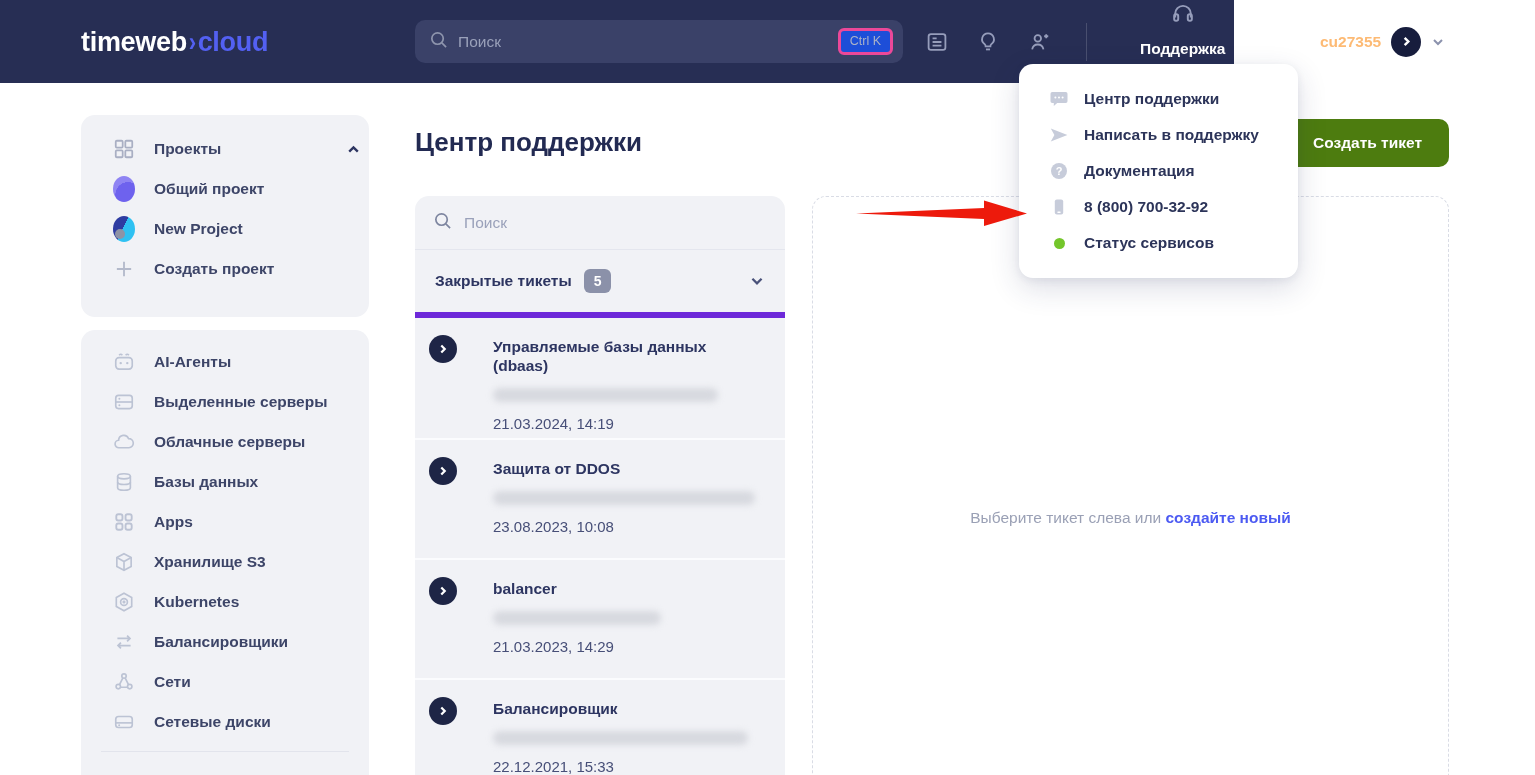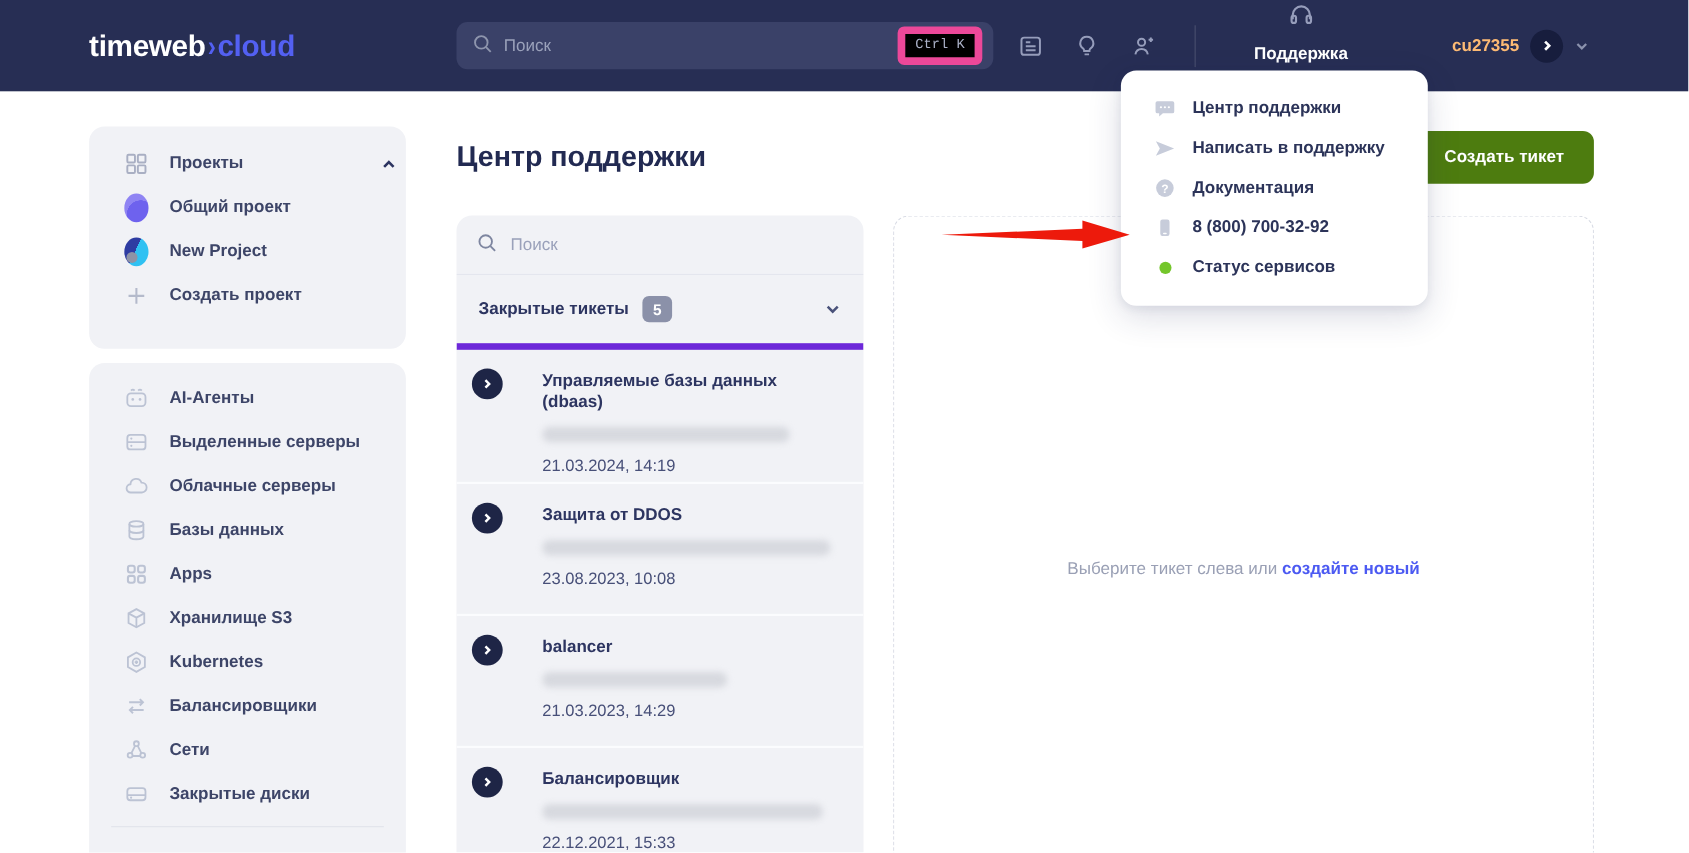--- a/index.html
+++ b/index.html
@@ -6,43 +6,43 @@
   html,body { width:1535px; height:775px; overflow:hidden; }
   body {
     font-family:"Liberation Sans","DejaVu Sans",sans-serif;
     background:#ffffff; position:relative;
     -webkit-font-smoothing:antialiased;
   }
   .stage { position:absolute; inset:0; width:1535px; height:775px; }
 
   
   .header {
-    position:absolute; left:0; top:0; width:1535px; height:83px;
+    position:absolute; left:0; top:0; width:1234px; height:83px;
     background:#272e54;
   }
   .logo { position:absolute; left:81px; top:50%; transform:translateY(-50%);
     font-size:27px; font-weight:800; letter-spacing:-.3px; display:flex; align-items:center; }
   .logo .lw { color:#ffffff; }
   .logo .lc { color:#5360f2; }
   .logo .lchev { color:#5360f2; font-weight:800; margin:0 1px; transform:scaleX(.82); display:inline-block; }
 
   .hsearch {
     position:absolute; left:415px; top:20px; width:488px; height:43px;
     background:#3a4168; border-radius:10px; display:flex; align-items:center;
     padding:0 10px 0 14px;
   }
   .hsearch svg { flex:0 0 auto; }
   .hsearch input {
     flex:1; background:transparent; border:none; outline:none;
     font-family:inherit; font-size:15.5px; color:#d4d8e6; margin-left:10px;
   }
   .hsearch input::placeholder { color:#9aa1ba; }
   .kbd {
-    flex:0 0 auto; background:#000000; border:7px solid #ec4899; border-radius:6px;
-    color:#aab1c7; font-size:12.5px; padding:4px 9px; line-height:1;font-family:Liberation Mono, monospace;
+    flex:0 0 auto; background:#1d4ed8; border:3px solid #ec4899; border-radius:6px;
+    color:#aab1c7; font-size:12.5px; padding:4px 9px; line-height:1;
   }
 
   .hicons { position:absolute; left:925px; top:0; height:83px; display:flex; align-items:center; gap:27px; }
   .hicon { cursor:pointer; display:flex; }
   .hdivider { position:absolute; left:1086px; top:23px; width:1px; height:38px; background:rgba(255,255,255,.16); }
 
   .hsupport { position:absolute; left:1140px; top:0; height:83px; display:flex; align-items:center; gap:10px; cursor:pointer;flex-direction:column; }
   .hsupport .lbl { color:#ffffff; font-size:15.5px; font-weight:700; }
   .haccount { position:absolute; left:1320px; top:0; height:83px; display:flex; align-items:center; gap:10px; }
   .haccount .acc { color:#fdba74; font-size:15.5px; font-weight:700; }
@@ -333,21 +333,21 @@
       <span class="lbl">Сети</span>
     </div>
     <div class="side-item">
       <span class="ico">
         <svg width="22" height="22" viewBox="0 0 20 20" fill="none" stroke="#bcc3d4" stroke-width="1.5">
             <rect x="2.5" y="5" width="15" height="10" rx="2.5"></rect>
             <path d="M2.5 10.8h15"></path>
             <circle cx="5.6" cy="12.9" r=".9" fill="#bcc3d4" stroke="none"></circle>
           </svg>
       </span>
-      <span class="lbl">Закрытые диски</span>
+      <span class="lbl">Сетевые диски</span>
     </div>
     <div class="side-divider"></div>
   </aside>
 
   <h1 class="page-title">Центр поддержки</h1>
   <button class="create-btn">Создать тикет</button>
 
   <section class="tickets">
     <div class="tsearch">
       <span>

